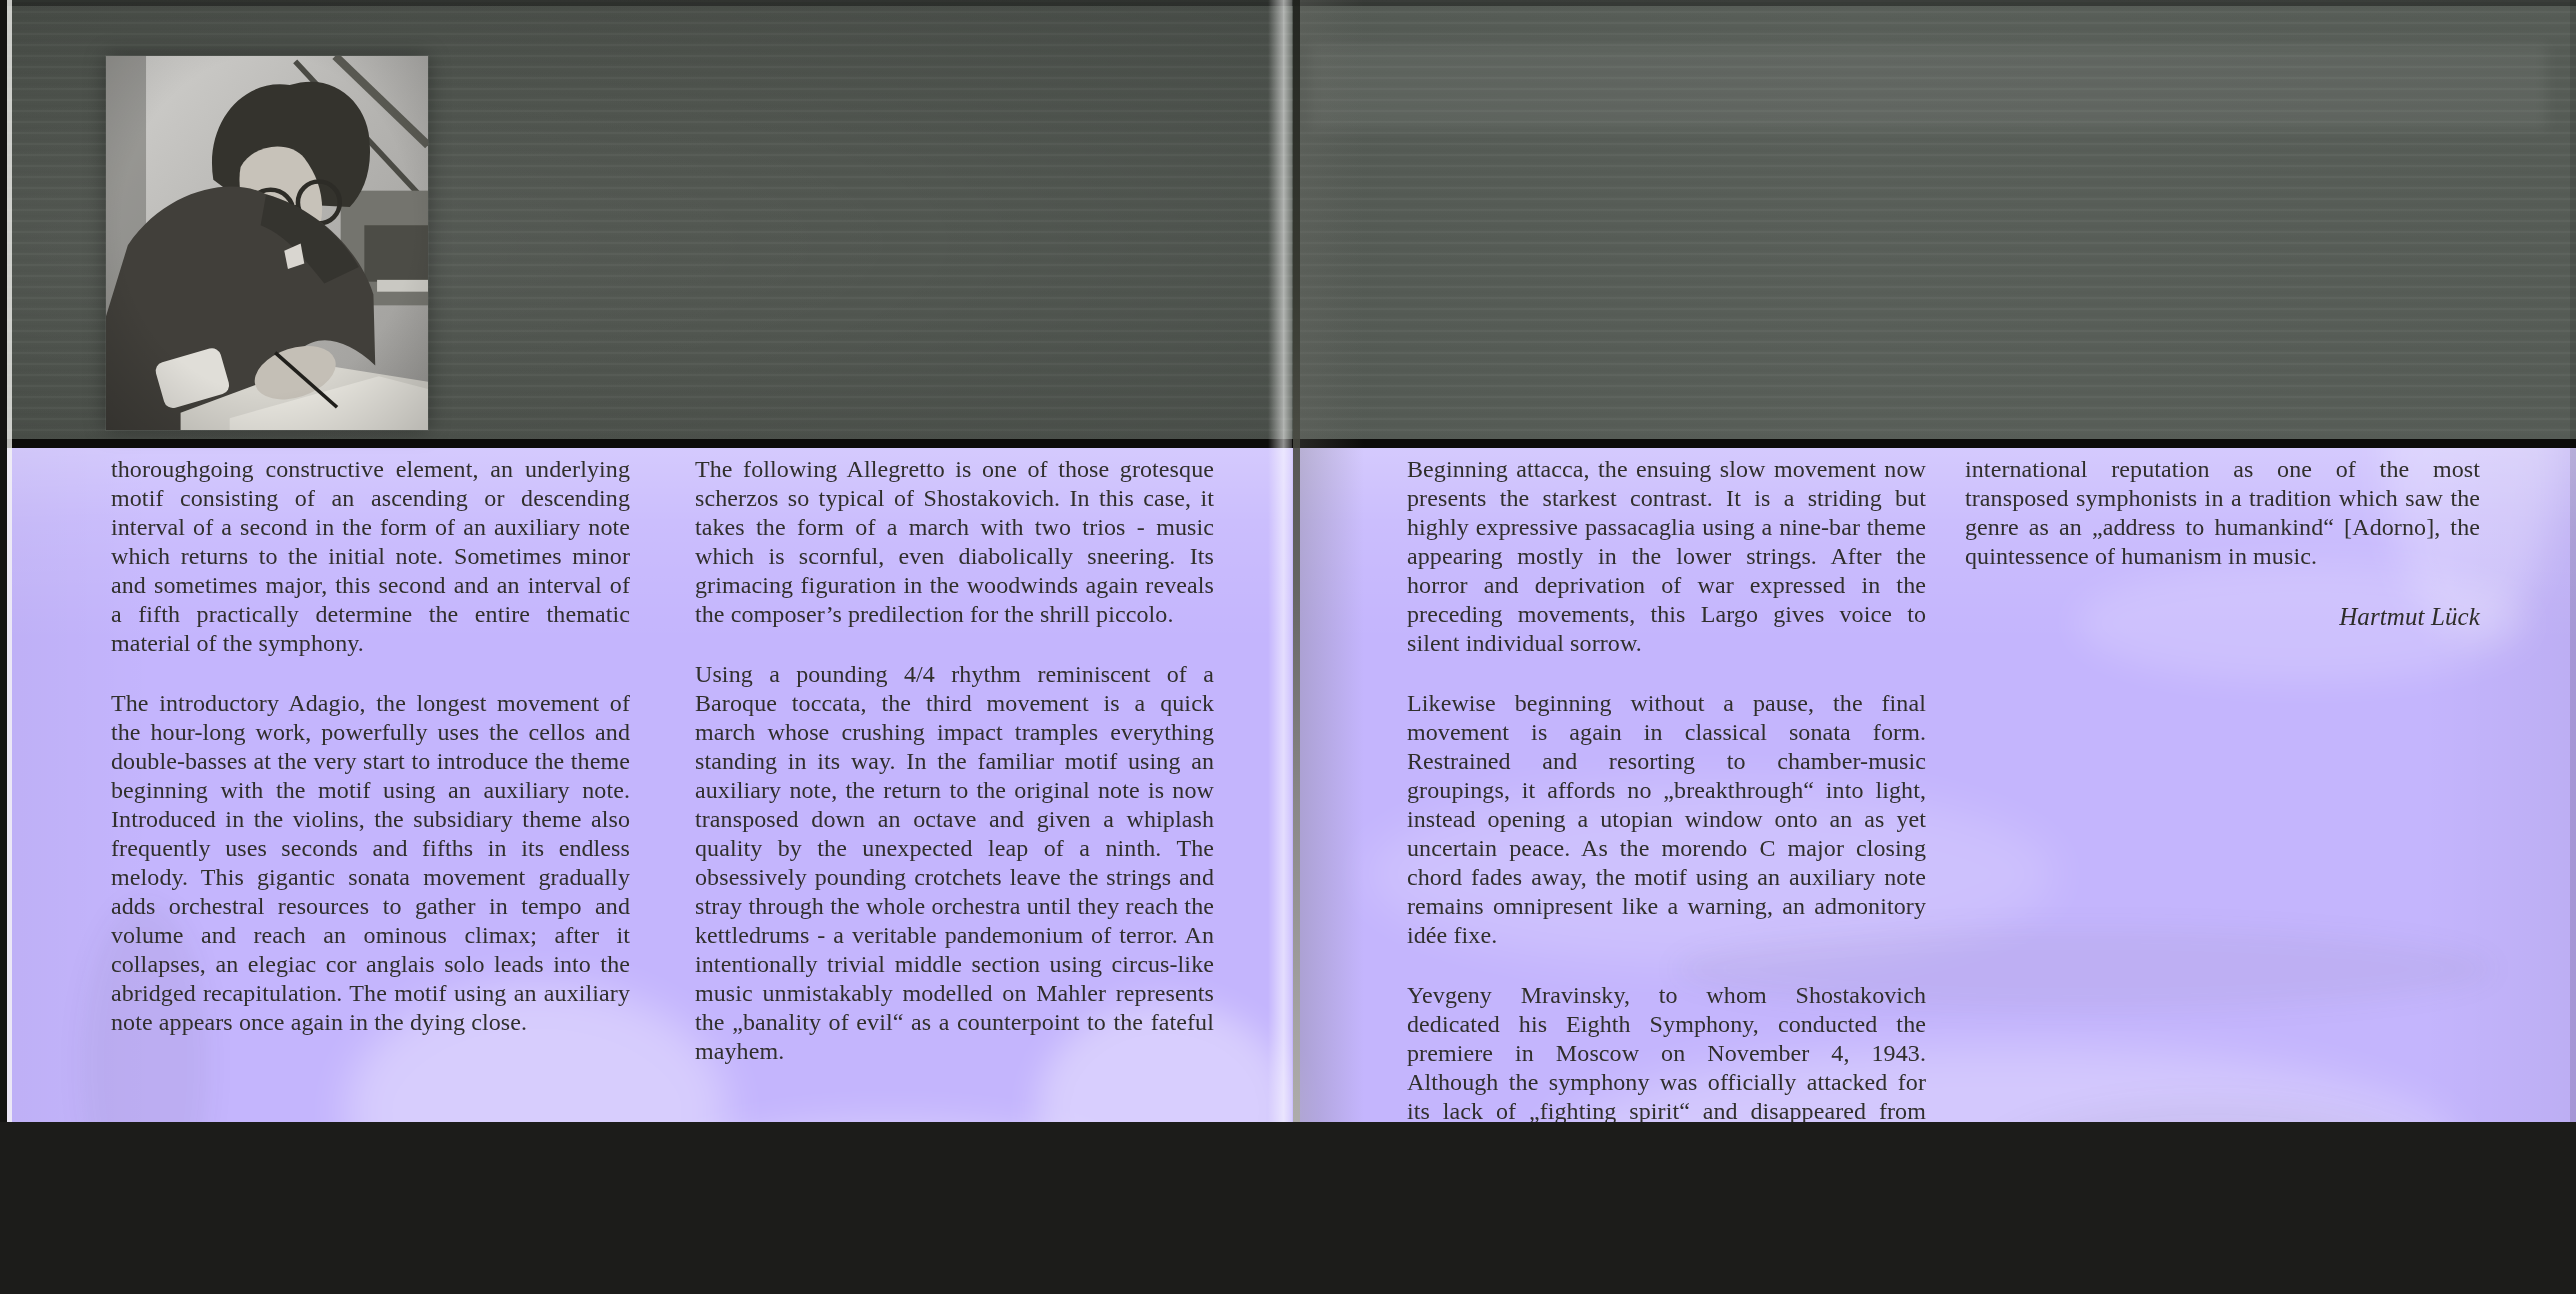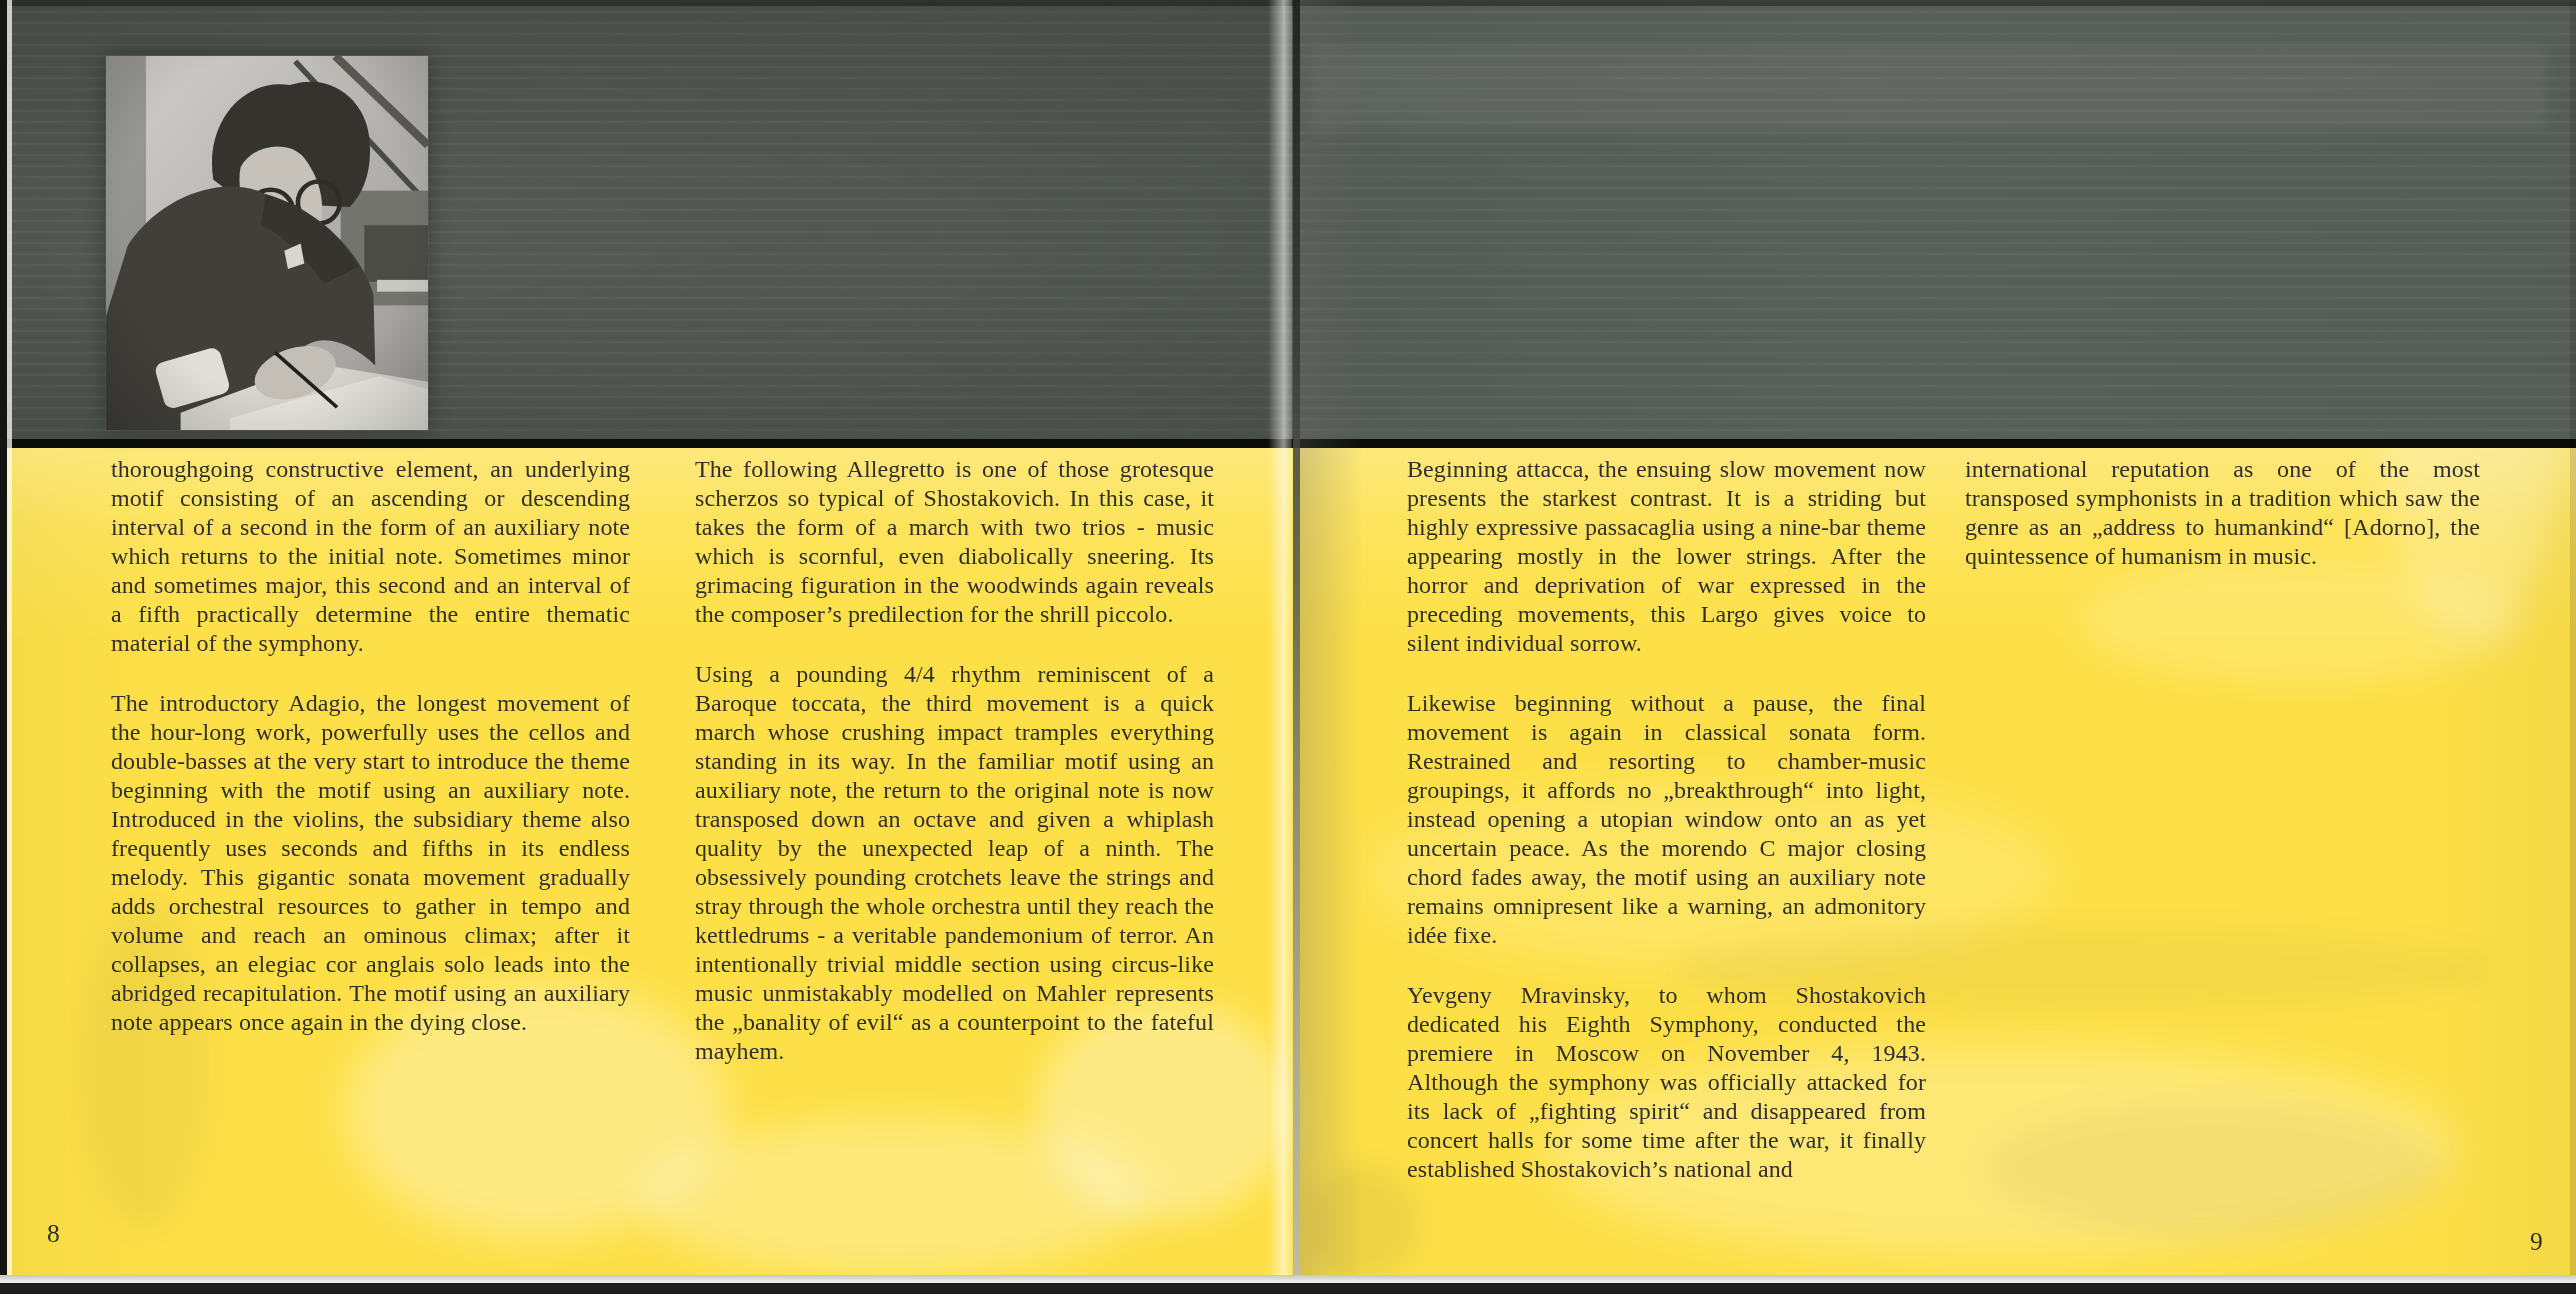--- a/index.html
+++ b/index.html
@@ -1,18 +1,18 @@
 <!DOCTYPE html>
 <html style="font-size:14.6px"><head>
 <meta charset="utf-8">
 <style>
   html,body{margin:0;padding:0;background:#1c1c1a;}
   .stage{
-    position:relative;width:2576px;height:1283px;overflow:hidden;
-    background:#fde047;
+    position:relative;width:2576px;height:1122px;overflow:hidden;
+    background:#c4b5fd;
     font-family:"Liberation Serif", serif;
   }
   
   .ghost{position:absolute;border-radius:50%;pointer-events:none;}
   .paper-tint{
     position:absolute;left:0;top:440px;width:2576px;height:854px;
     background:
       linear-gradient(180deg, rgba(255,255,255,0.30) 0px, rgba(255,255,255,0.12) 82px, rgba(255,255,255,0) 200px),
       linear-gradient(90deg, rgba(0,0,0,0.03) 0%, rgba(0,0,0,0) 6%, rgba(0,0,0,0) 94%, rgba(0,0,0,0.04) 100%);
   }
@@ -146,20 +146,21 @@
     <p>Using a pounding 4/4 rhythm reminiscent of a Baroque toccata, the third movement is a quick march whose crushing impact tramples everything standing in its way. In the familiar motif using an auxiliary note, the return to the original note is now transposed down an octave and given a whiplash quality by the unexpected leap of a ninth. The obsessively pounding crotchets leave the strings and stray through the whole orchestra until they reach the kettledrums - a veritable pandemonium of terror. An intentionally trivial middle section using circus-like music unmistakably modelled on Mahler represents the „banality of evil“ as a counterpoint to the fateful mayhem.</p>
   </div>
   <div class="col" id="col3">
     <p>Beginning attacca, the ensuing slow movement now presents the starkest contrast. It is a striding but highly expressive passacaglia using a nine-bar theme appearing mostly in the lower strings. After the horror and deprivation of war expressed in the preceding movements, this Largo gives voice to silent individual sorrow.</p>
     <p>Likewise beginning without a pause, the final movement is again in classical sonata form. Restrained and resorting to chamber-music groupings, it affords no „breakthrough“ into light, instead opening a utopian window onto an as yet uncertain peace. As the morendo C major closing chord fades away, the motif using an auxiliary note remains omnipresent like a warning, an admonitory idée fixe.</p>
     <p>Yevgeny Mravinsky, to whom Shostakovich dedicated his Eighth Symphony, conducted the premiere in Moscow on November 4, 1943. Although the symphony was officially attacked for its lack of „fighting spirit“ and disappeared from concert halls for some time after the war, it finally established Shostakovich’s national and</p>
   </div>
   <div class="col" id="col4">
     <p>international reputation as one of the most transposed symphonists in a tradition which saw the genre as an „address to humankind“ [Adorno], the quintessence of humanism in music.</p>
     <div class="credits">
+      <div>Hartmut Lück</div>
     </div>
   </div>
 
   <div class="pagenum" id="pn8">8</div>
   <div class="pagenum" id="pn9">9</div>
 
   <div class="fold-light-left"></div>
   <div class="fold-line"></div>
   <div class="fold-shadow-right"></div>
   <div class="left-edge"></div>

